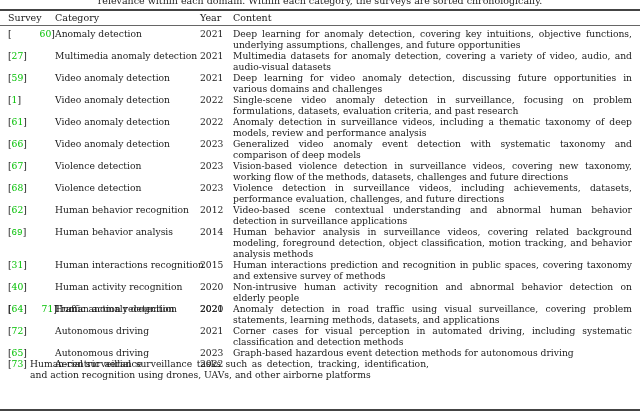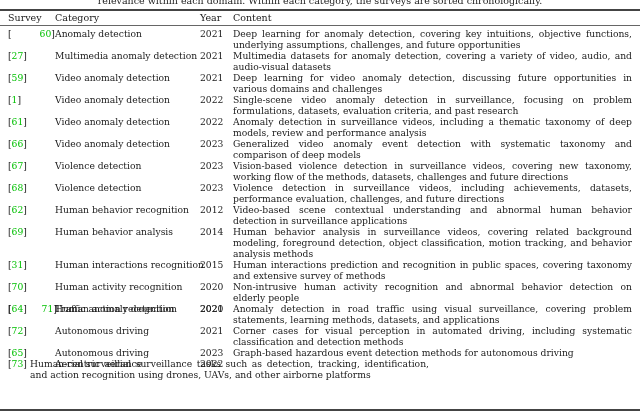--- a/index.html
+++ b/index.html
@@ -97,33 +97,33 @@
       <span class="cell col-year">2023</span>
       <div class="col-content" style="height: 22px; overflow: hidden;">Violence detection in surveillance videos, including achievements, datasets, performance evaluation, challenges, and future directions</div>
     </div>
     <div class="row">
       <span class="cell col-survey"><span class="bracket">[</span><span class="ref" style="color: rgb(0, 192, 0); text-align: right;">62</span><span class="bracket">]</span></span>
       <span class="cell col-cat">Human behavior recognition</span>
       <span class="cell col-year">2012</span>
       <div class="col-content" style="height: 22px; overflow: hidden;">Video-based scene contextual understanding and abnormal human behavior detection in surveillance applications</div>
     </div>
     <div class="row">
-      <span class="cell col-survey"><span class="bracket">[</span><span class="ref" style="color: rgb(0, 192, 0);">69</span><span class="bracket">]</span></span>
+      <span class="cell col-survey"><span class="bracket">[</span><span class="ref" style="color: rgb(0, 192, 0); font-family: Liberation Mono, monospace;">69</span><span class="bracket">]</span></span>
       <span class="cell col-cat">Human behavior analysis</span>
       <span class="cell col-year">2014</span>
       <div class="col-content" style="height: 33px; overflow: hidden;">Human behavior analysis in surveillance videos, covering related background modeling, foreground detection, object classification, motion tracking, and behavior analysis methods</div>
     </div>
     <div class="row">
       <span class="cell col-survey"><span class="bracket">[</span><span class="ref" style="color: rgb(0, 192, 0);">31</span><span class="bracket">]</span></span>
       <span class="cell col-cat">Human interactions recognition</span>
       <span class="cell col-year">2015</span>
       <div class="col-content" style="height: 22px; overflow: hidden;">Human interactions prediction and recognition in public spaces, covering taxonomy and extensive survey of methods</div>
     </div>
     <div class="row">
-      <span class="cell col-survey"><span class="bracket">[</span><span class="ref" style="color: rgb(0, 192, 0);">70</span><span class="bracket">]</span></span>
+      <span class="cell col-survey"><span class="bracket">[</span><span class="ref" style="color: rgb(0, 192, 0);">40</span><span class="bracket">]</span></span>
       <span class="cell col-cat">Human activity recognition</span>
       <span class="cell col-year">2020</span>
       <div class="col-content" style="height: 22px; overflow: hidden;">Non-intrusive human activity recognition and abnormal behavior detection on elderly people</div>
     </div>
     <div class="row">
       <span class="cell col-survey"><span class="bracket">[</span><span class="ref" style="color: rgb(0, 192, 0);">64</span><span class="bracket">]</span></span>
       <span class="cell col-cat">Human action recognition</span>
       <span class="cell col-year">2021</span>
     </div>
     <div class="row">

